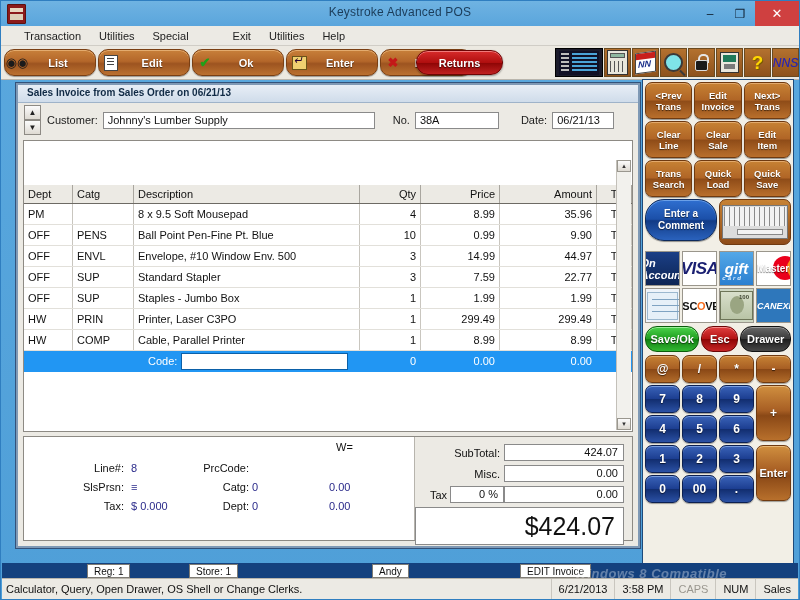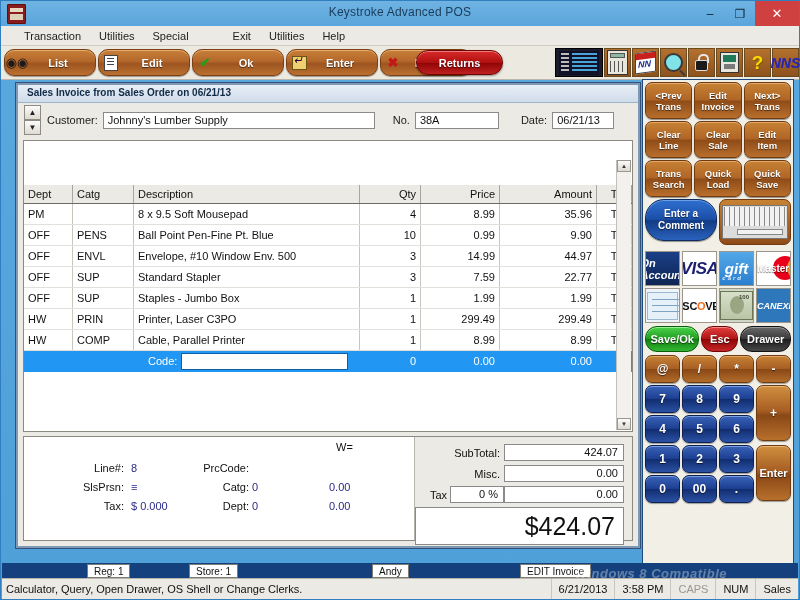--- a/index.html
+++ b/index.html
@@ -82,21 +82,21 @@
     background:#3a3a3a;transform:rotate(45deg);}
   .lock-ic{width:13px;height:17px;position:relative;}
   .lock-ic:before{content:"";position:absolute;left:3px;top:0;width:7px;height:7px;
     border:2px solid #e6e6e6;border-bottom:0;border-radius:5px 5px 0 0;}
   .lock-ic:after{content:"";position:absolute;left:0;top:6px;width:13px;height:11px;
     background:#1b1b1b;border:1px solid #ddd;border-radius:2px;box-sizing:border-box;}
   .drw-ic{width:17px;height:19px;background:#e9e7dd;border:1px solid #333;position:relative;}
   .drw-ic:before{content:"";position:absolute;left:2px;top:2px;right:2px;height:7px;background:#1f7a5a;}
   .drw-ic:after{content:"";position:absolute;left:3px;top:11px;right:3px;height:5px;background:#7a7a7a;}
   .q-ic{color:#ffd700;font-size:19px;font-weight:bold;text-shadow:1px 1px 0 #7a5a00;}
-  .nns-ic{color:#2a2aa8;font-size:14px;font-weight:bold;font-style:italic;
+  .nns-ic{color:#2a2aa8;font-size:12px;font-weight:normal;font-style:italic;
     background:linear-gradient(90deg,#6a2ab0,#2a2aa8);-webkit-background-clip:text;}
 
   
   .workspace{position:absolute;left:1px;right:1px;top:78px;bottom:26px;}
 
   
   .doc{position:absolute;left:14px;top:4px;width:620px;height:461px;
     background:#eceae4;border:2px solid #7f99b5;box-shadow:0 0 0 1px #33527a;}
   .doc-title{height:18px;background:linear-gradient(#e8eef6,#cfdcea);
     border-bottom:1px solid #9fb3c9;font-size:10px;font-weight:bold;color:#102a45;

